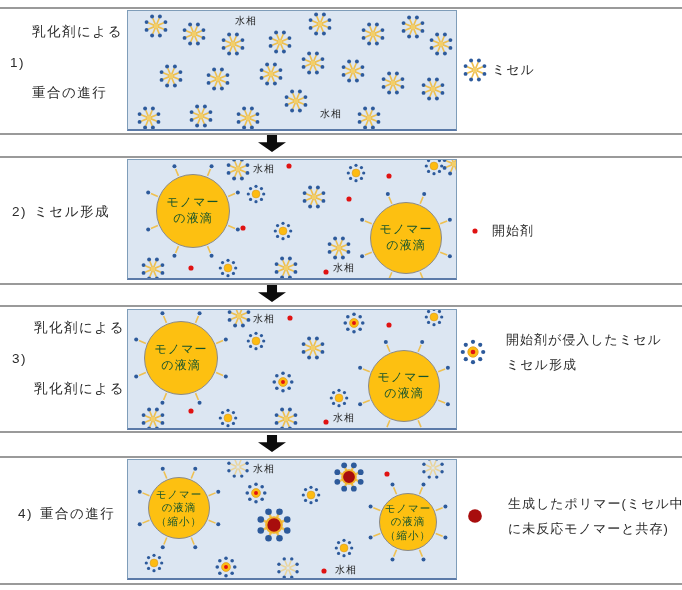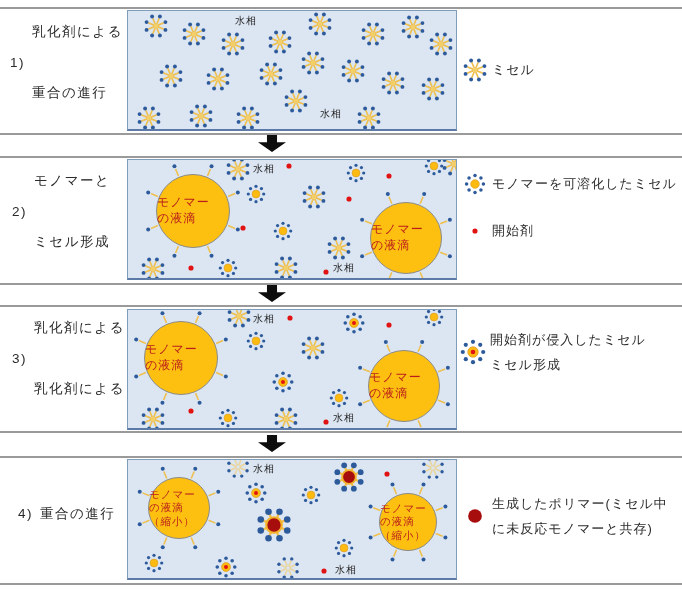--- a/index.html
+++ b/index.html
@@ -10,28 +10,28 @@
          border:1px solid #7f9db9;border-bottom:2px solid #5b7aa8;overflow:hidden;box-sizing:border-box;}
   .stage{position:absolute;display:flex;align-items:center;gap:7px;font-size:13.5px;
          letter-spacing:1.5px;color:#2b2b2b;transform:translateY(-50%);white-space:nowrap;}
   .slines{display:flex;flex-direction:column;gap:34px;}
   .slines span{line-height:27px;}
   .arrow{position:absolute;left:258px;width:28px;height:17px;background:#0d0d0d;
          clip-path:polygon(32% 0,68% 0,68% 42%,100% 42%,50% 100%,0 42%,32% 42%);}
   .legend{position:absolute;display:flex;align-items:center;transform:translateY(-50%);}
   .licon{width:34px;display:flex;justify-content:center;align-items:center;flex:0 0 34px;line-height:0;}
   .ltext{font-size:13px;letter-spacing:1px;color:#2b2b2b;white-space:nowrap;}
-  .ltext div{line-height:25px;}
+  .ltext div{line-height:25px;margin-left:16px;}
   .item{position:absolute;transform:translate(-50%,-50%);line-height:0;}
   .wlabel{position:absolute;transform:translate(-50%,-50%);font-size:10px;letter-spacing:1px;
           color:#1f1f1f;line-height:14px;white-space:nowrap;}
   .dropwrap{position:absolute;transform:translate(-50%,-50%);}
   .dropwrap svg{position:absolute;left:0;top:0;}
   .dropcircle{position:absolute;border-radius:50%;display:flex;flex-direction:column;
-              align-items:flex-start;justify-content:center;color:#b91c1c;letter-spacing:1px;
+              align-items:center;justify-content:center;color:#14532d;letter-spacing:1px;
               line-height:1.3;box-sizing:border-box;text-align:center;}
 </style>
 </head>
 <body>
 
 <div id="canvas">
 
   <div class="hline" style="top:7px"></div>
   <div class="hline" style="top:133px"></div>
   <div class="hline" style="top:156px"></div>
@@ -44,21 +44,20 @@
   <div class="stage" style="left:10px;top:62px">
     <span>1)</span>
     <span class="slines">
       <span>乳化剤による</span>
       <span>重合の進行</span>
     </span>
   </div>
   <div class="stage" style="left:12px;top:211px">
     <span>2)</span>
     <span class="slines">
-      <span>モノマーと</span>
       <span>ミセル形成</span>
     </span>
   </div>
   <div class="stage" style="left:12px;top:358px">
     <span>3)</span>
     <span class="slines">
       <span>乳化剤による</span>
       <span>乳化剤による</span>
     </span>
   </div>
@@ -1131,36 +1130,20 @@
           <circle cx="-4.209517756015987" cy="10.162674857624154" r="2.1" fill="#2d5a9b"></circle>
           <circle cx="-10.162674857624154" cy="4.209517756015988" r="2.1" fill="#2d5a9b"></circle>
           <circle cx="-10.162674857624156" cy="-4.209517756015987" r="2.1" fill="#2d5a9b"></circle>
           <circle cx="-4.209517756015994" cy="-10.162674857624152" r="2.1" fill="#2d5a9b"></circle>
           <circle cx="4.20951775601599" cy="-10.162674857624152" r="2.1" fill="#2d5a9b"></circle>
           <circle cx="10.162674857624152" cy="-4.209517756015995" r="2.1" fill="#2d5a9b"></circle>
         </svg>
       </span>
     <span class="ltext">ミセル</span>
   </div>
-  <div class="legend" style="left:458px;top:184px">
-    <span class="licon">
-        <svg viewBox="-14 -14 28 28" width="24" height="24">
-          <circle cx="9.8" cy="0" r="2.05" fill="#2d5a9b"></circle>
-          <circle cx="6.929646455628166" cy="6.929646455628165" r="2.05" fill="#2d5a9b"></circle>
-          <circle cx="6.000769315822031e-16" cy="9.8" r="2.05" fill="#2d5a9b"></circle>
-          <circle cx="-6.929646455628165" cy="6.929646455628166" r="2.05" fill="#2d5a9b"></circle>
-          <circle cx="-9.8" cy="1.2001538631644061e-15" r="2.05" fill="#2d5a9b"></circle>
-          <circle cx="-6.929646455628168" cy="-6.929646455628165" r="2.05" fill="#2d5a9b"></circle>
-          <circle cx="-1.800230794746609e-15" cy="-9.8" r="2.05" fill="#2d5a9b"></circle>
-          <circle cx="6.9296464556281645" cy="-6.929646455628168" r="2.05" fill="#2d5a9b"></circle>
-          <circle cx="0" cy="0" r="5" fill="#fdbb11" stroke="#d99b27" stroke-width="0.8"></circle>
-        </svg>
-      </span>
-    <span class="ltext">モノマーを可溶化したミセル</span>
-  </div>
   <div class="legend" style="left:458px;top:231px">
     <span class="licon">
         <svg viewBox="-14 -14 28 28" width="16" height="16">
           <circle cx="0" cy="0" r="4.5" fill="#e01212"></circle>
         </svg>
       </span>
     <span class="ltext">開始剤</span>
   </div>
   <div class="legend" style="left:456px;top:352px">
     <span class="licon">

